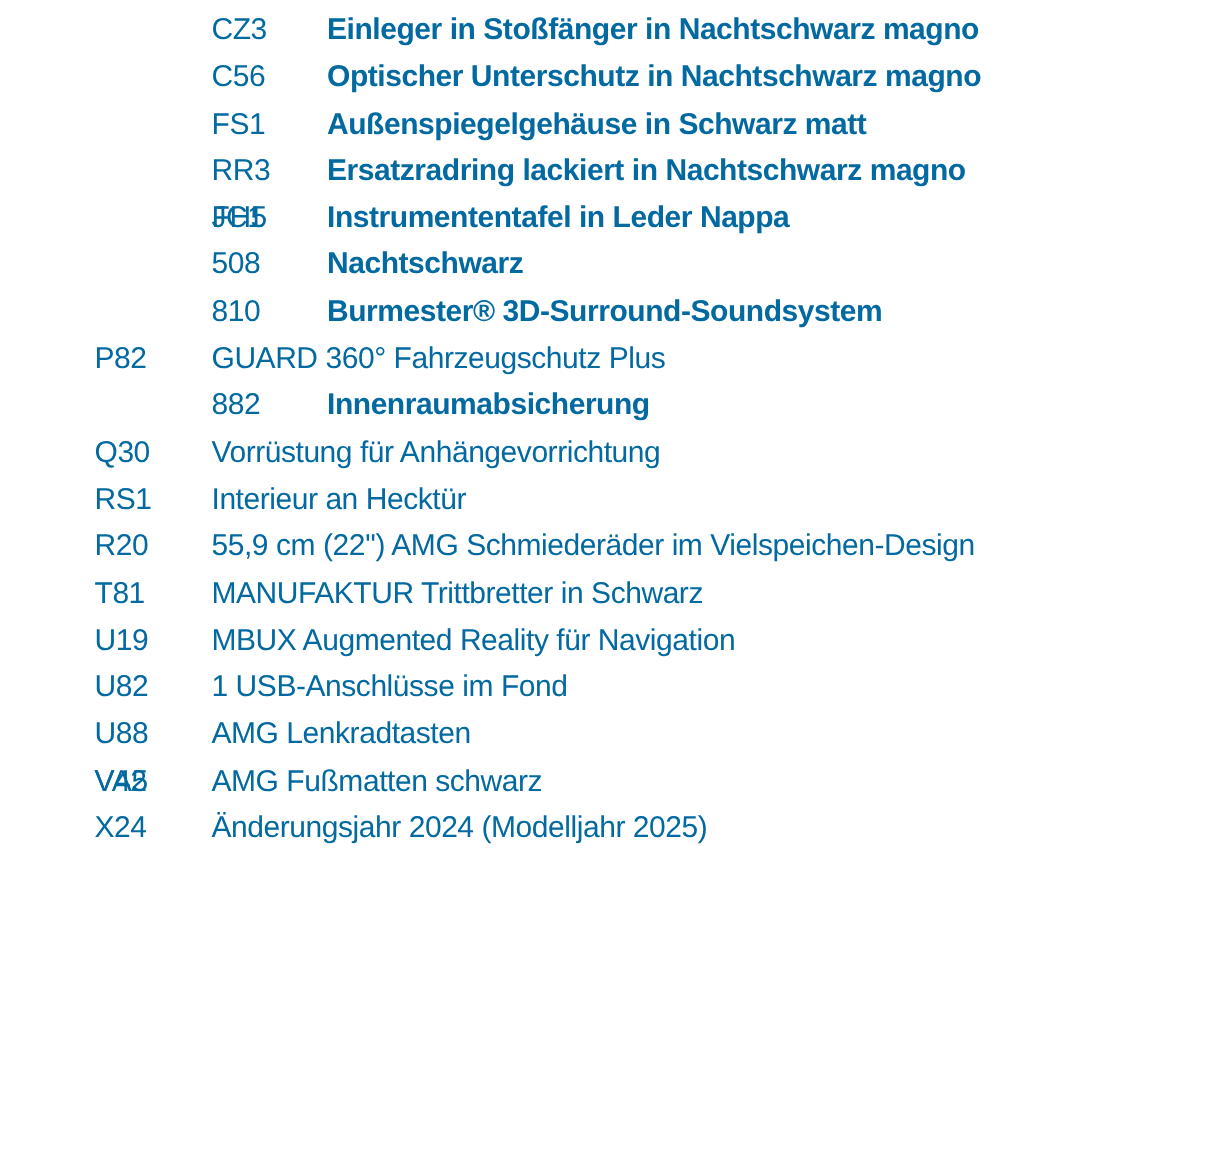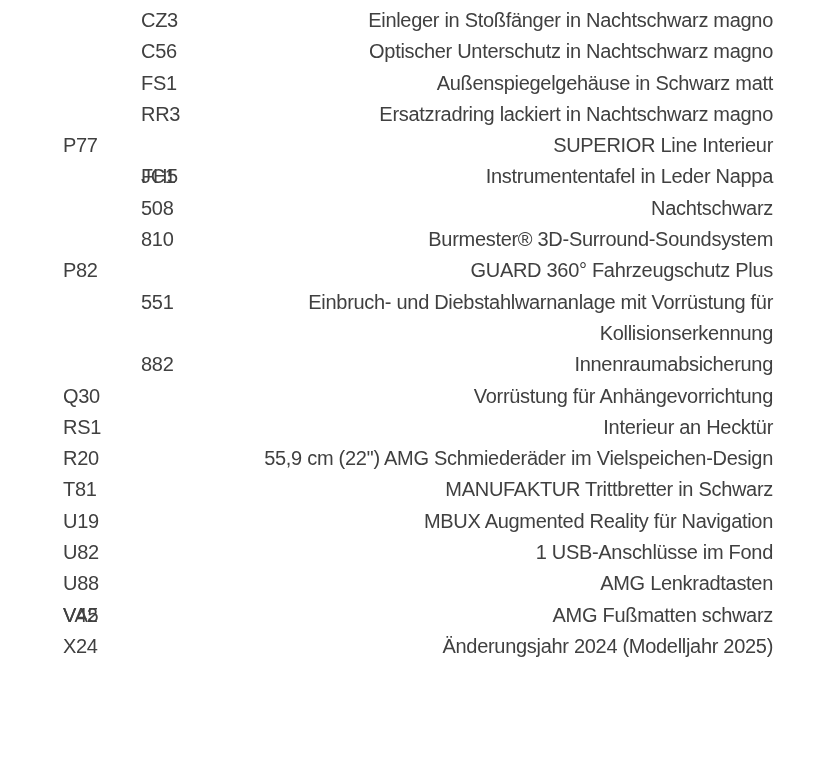--- a/index.html
+++ b/index.html
@@ -34,69 +34,61 @@
     display: block;
     margin-left: 141px;
     margin-right: 40px;
     white-space: pre-line;
   }
   .option-row.lvl2 .code {
     left: 141px;
   }
   .option-row.lvl2 .desc {
     margin-left: 218px;
+    font-weight: bold;
   }
 </style>
 </head>
 <body style="background: rgb(255, 255, 255);">
 
-<div class="options-list" style="color: #404040; text-align: right;">
+<div class="options-list" style="color: #0369a1;">
     <div class="option-row lvl2">
     <span class="code">CZ3</span>
     <span class="desc">Einleger in Stoßfänger in Nachtschwarz magno</span>
   </div>
     <div class="option-row lvl2">
     <span class="code">C56</span>
     <span class="desc">Optischer Unterschutz in Nachtschwarz magno</span>
   </div>
     <div class="option-row lvl2">
     <span class="code">FS1</span>
     <span class="desc">Außenspiegelgehäuse in Schwarz matt</span>
   </div>
     <div class="option-row lvl2">
     <span class="code">RR3</span>
     <span class="desc">Ersatzradring lackiert in Nachtschwarz magno</span>
-  </div>
-    <div class="option-row lvl1">
-    <span class="code">P77</span>
-    <span class="desc">SUPERIOR Line Interieur</span>
   </div>
     <div class="option-row lvl2">
     <span class="code">FH5</span>
   </div>
     <div class="option-row lvl2">
     <span class="code">JC1</span>
     <span class="desc">Instrumententafel in Leder Nappa</span>
   </div>
     <div class="option-row lvl2">
     <span class="code">508</span>
     <span class="desc">Nachtschwarz</span>
   </div>
     <div class="option-row lvl2">
     <span class="code">810</span>
     <span class="desc">Burmester® 3D-Surround-Soundsystem</span>
   </div>
     <div class="option-row lvl1">
     <span class="code">P82</span>
     <span class="desc">GUARD 360° Fahrzeugschutz Plus</span>
-  </div>
-    <div class="option-row lvl2">
-    <span class="code">551</span>
-    <span class="desc">Einbruch- und Diebstahlwarnanlage mit Vorrüstung für
-Kollisionserkennung</span>
   </div>
     <div class="option-row lvl2">
     <span class="code">882</span>
     <span class="desc">Innenraumabsicherung</span>
   </div>
     <div class="option-row lvl1">
     <span class="code">Q30</span>
     <span class="desc">Vorrüstung für Anhängevorrichtung</span>
   </div>
     <div class="option-row lvl1">

